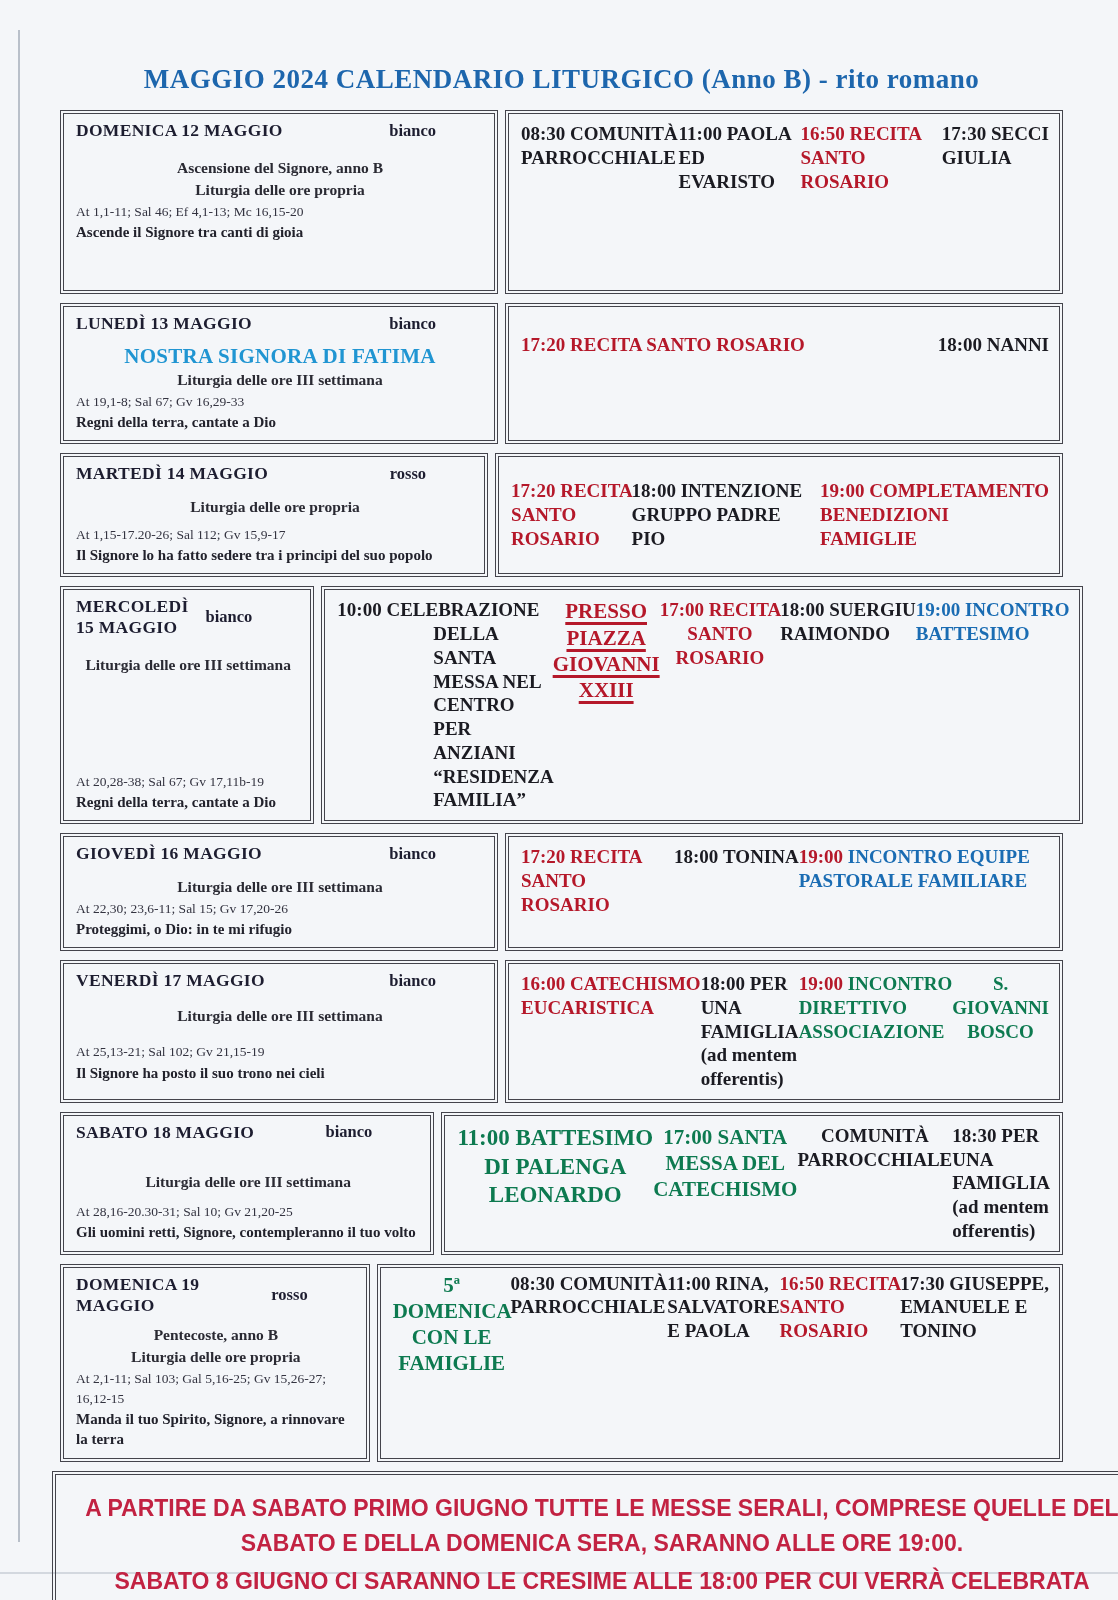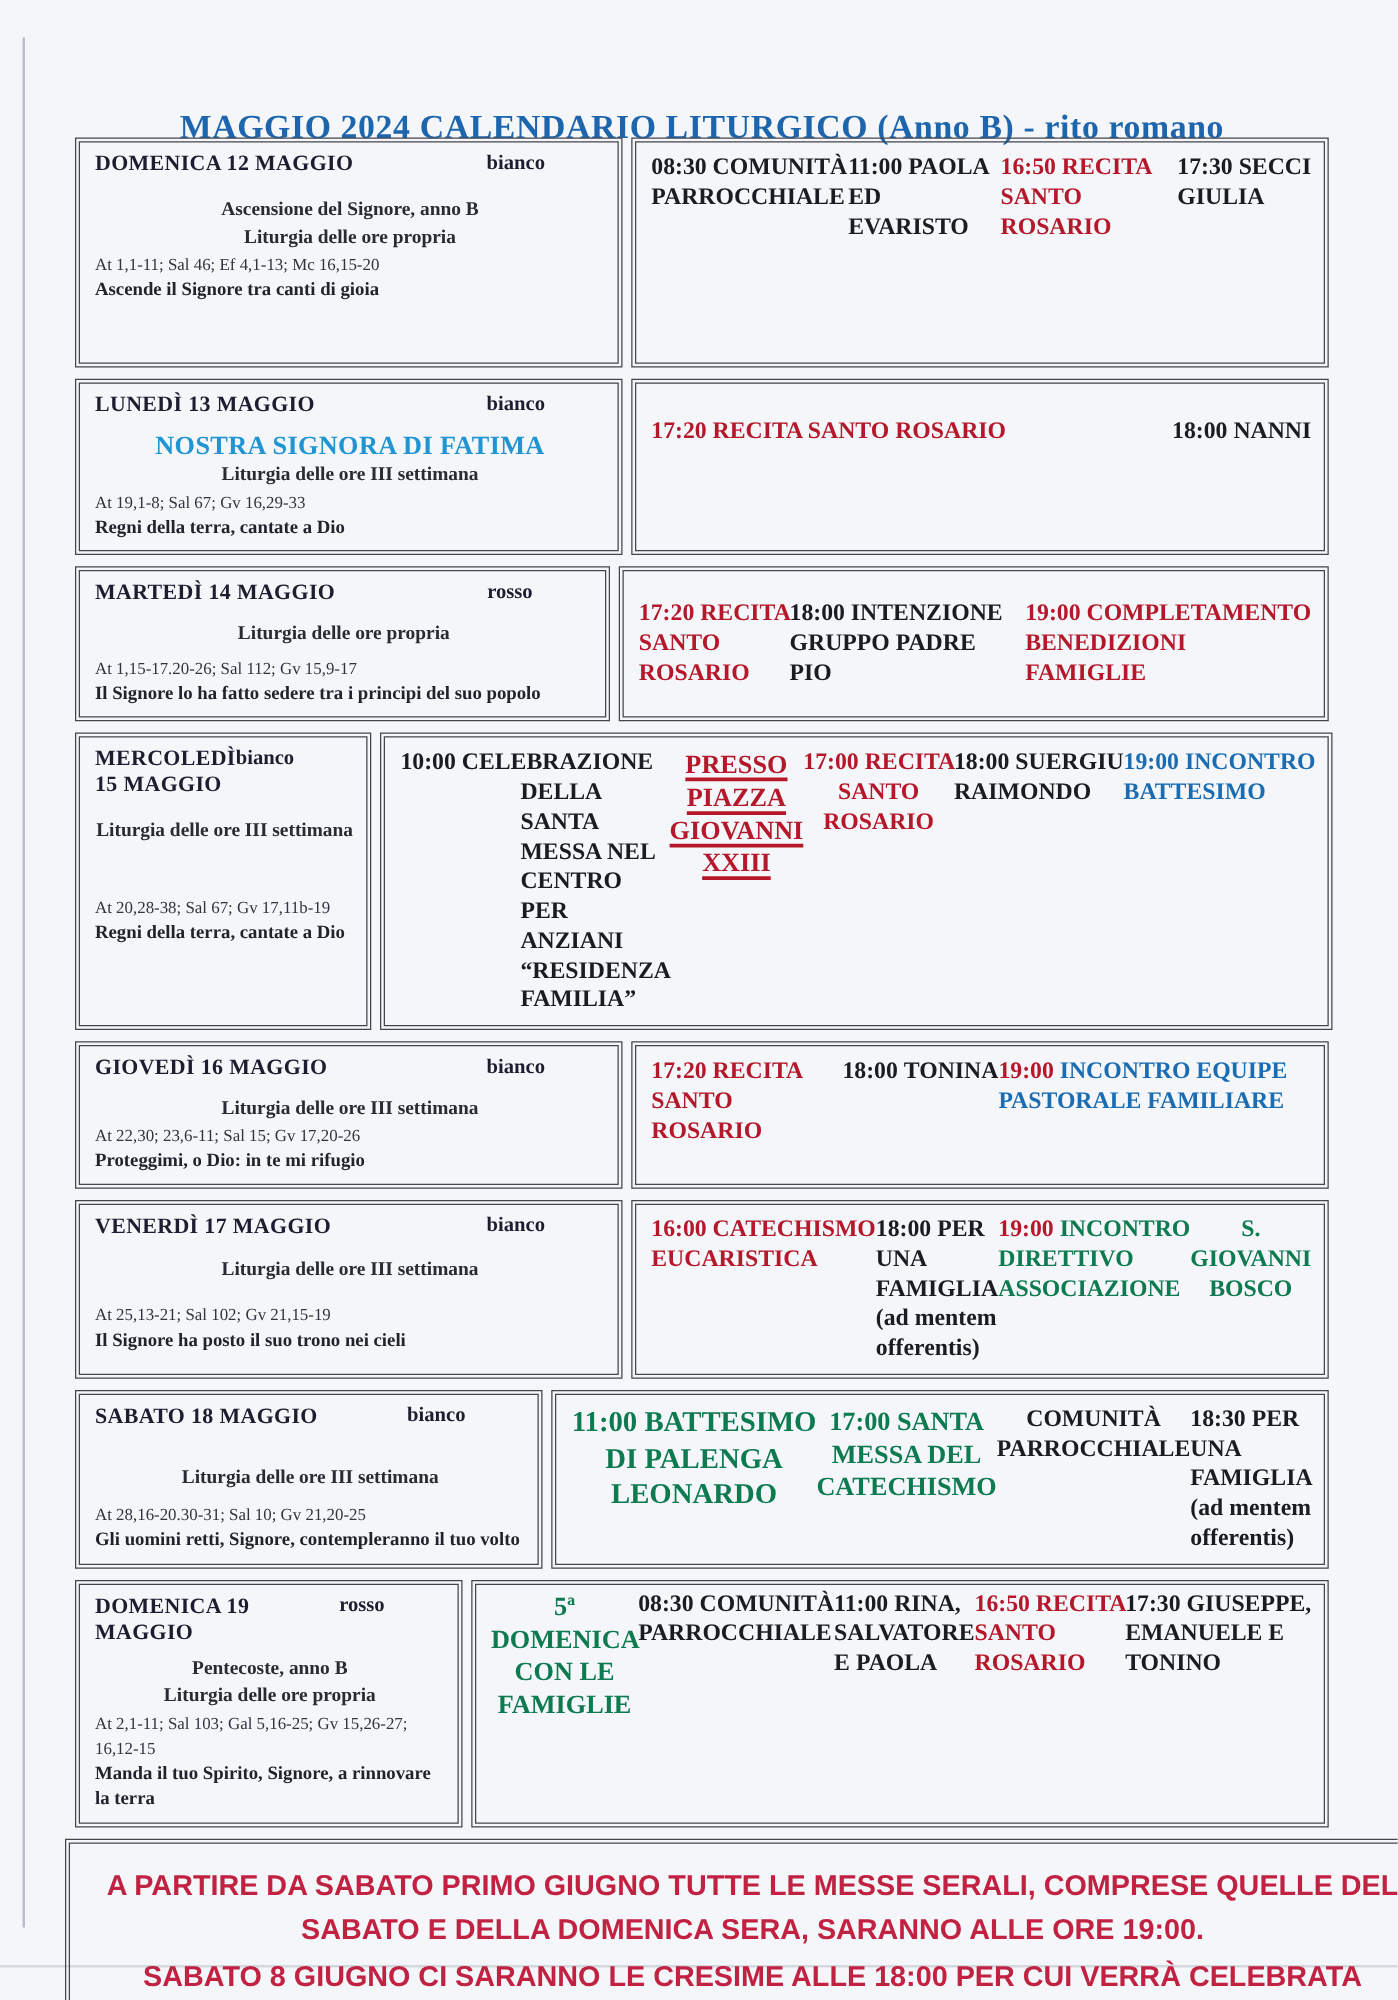--- a/index.html
+++ b/index.html
@@ -3,31 +3,31 @@
 <meta charset="utf-8">
 <style>
   html,body{margin:0;padding:0;}
   body{background:#e8ebf0;font-family:"Liberation Serif","DejaVu Serif",serif;}
   .page{position:relative;width:1118px;height:1600px;background:#f4f6f9;overflow:hidden;}
 
   
   .scan-v{position:absolute;left:18px;top:30px;width:2px;height:1512px;background:#b9c0ca;}
   .scan-h{position:absolute;left:0;top:1572px;width:100%;height:2px;background:#d3d8df;}
 
-  .title{position:absolute;left:60px;top:86px;width:1003px;text-align:center;
+  .title{position:absolute;left:60px;top:64px;width:1003px;text-align:center;
          font-size:27px;font-weight:bold;color:#1d66ad;letter-spacing:.5px;white-space:nowrap;}
 
   #calendar{position:absolute;left:60px;top:110px;width:1003px;}
   .row{display:flex;gap:7px;margin-bottom:9px;}
   .cell{border:4px double #44444c;background:transparent;box-sizing:border-box;}
   .cell.left{width:438px;display:flex;flex-direction:column;padding:6px 10px 8px 12px;}
   .cell.right{flex:1;display:flex;justify-content:space-between;
               padding:8px 10px 8px 12px;}
 
-  .day-head{display:flex;justify-content:space-between;align-items:flex-start;}
+  .day-head{display:flex;justify-content:space-between;align-items:center;gap:17px;}
   .day-name{font-size:17.5px;font-weight:bold;color:#1d1d30;letter-spacing:.3px;}
   .day-color{font-size:16.5px;font-weight:bold;color:#1d1d30;margin-right:48px;}
 
   .feast{display:none;text-align:center;font-size:21px;font-weight:bold;color:#2095d2;
          margin-top:10px;letter-spacing:.3px;}
   .feast.show{display:block;}
 
   .center-block{text-align:center;margin-top:12px;}
   .center-line{font-size:15.5px;font-weight:bold;color:#2a2a33;line-height:1.45;}
 
@@ -51,21 +51,21 @@
   .row:nth-child(4) .cell{min-height:190px;}
   .row:nth-child(5) .cell{min-height:98px;}
   .row:nth-child(6) .cell{min-height:126px;}
   .row:nth-child(7) .cell{min-height:137px;}
   .row:nth-child(8) .cell{min-height:150px;}
 
   .row:nth-child(1) .center-block{margin-top:16px;}
   .row:nth-child(1) .bottom-block{margin-bottom:40px;}
   .row:nth-child(2) .center-block{margin-top:0;}
   .row:nth-child(4) .center-block{margin-top:16px;}
-  .row:nth-child(4) .bottom-block{margin-bottom:56px;}
+  .row:nth-child(4) .bottom-block{}
   .row:nth-child(6) .center-block{margin-top:14px;}
   .row:nth-child(6) .bottom-block{margin-bottom:8px;}
   .row:nth-child(7) .center-block{margin-top:28px;}
   .row:nth-child(8) .center-block{margin-top:8px;}
 
   .row:nth-child(2) .cell.right{padding:26px 10px 28px 12px;}
   .row:nth-child(3) .cell.right{padding:22px 10px 12px 12px;}
   .row:nth-child(8) .cell.right{padding:4px 10px 8px 12px;}
 
   .announce{margin-left:-8px;width:1100px;border:4px double #44444c;box-sizing:border-box;

